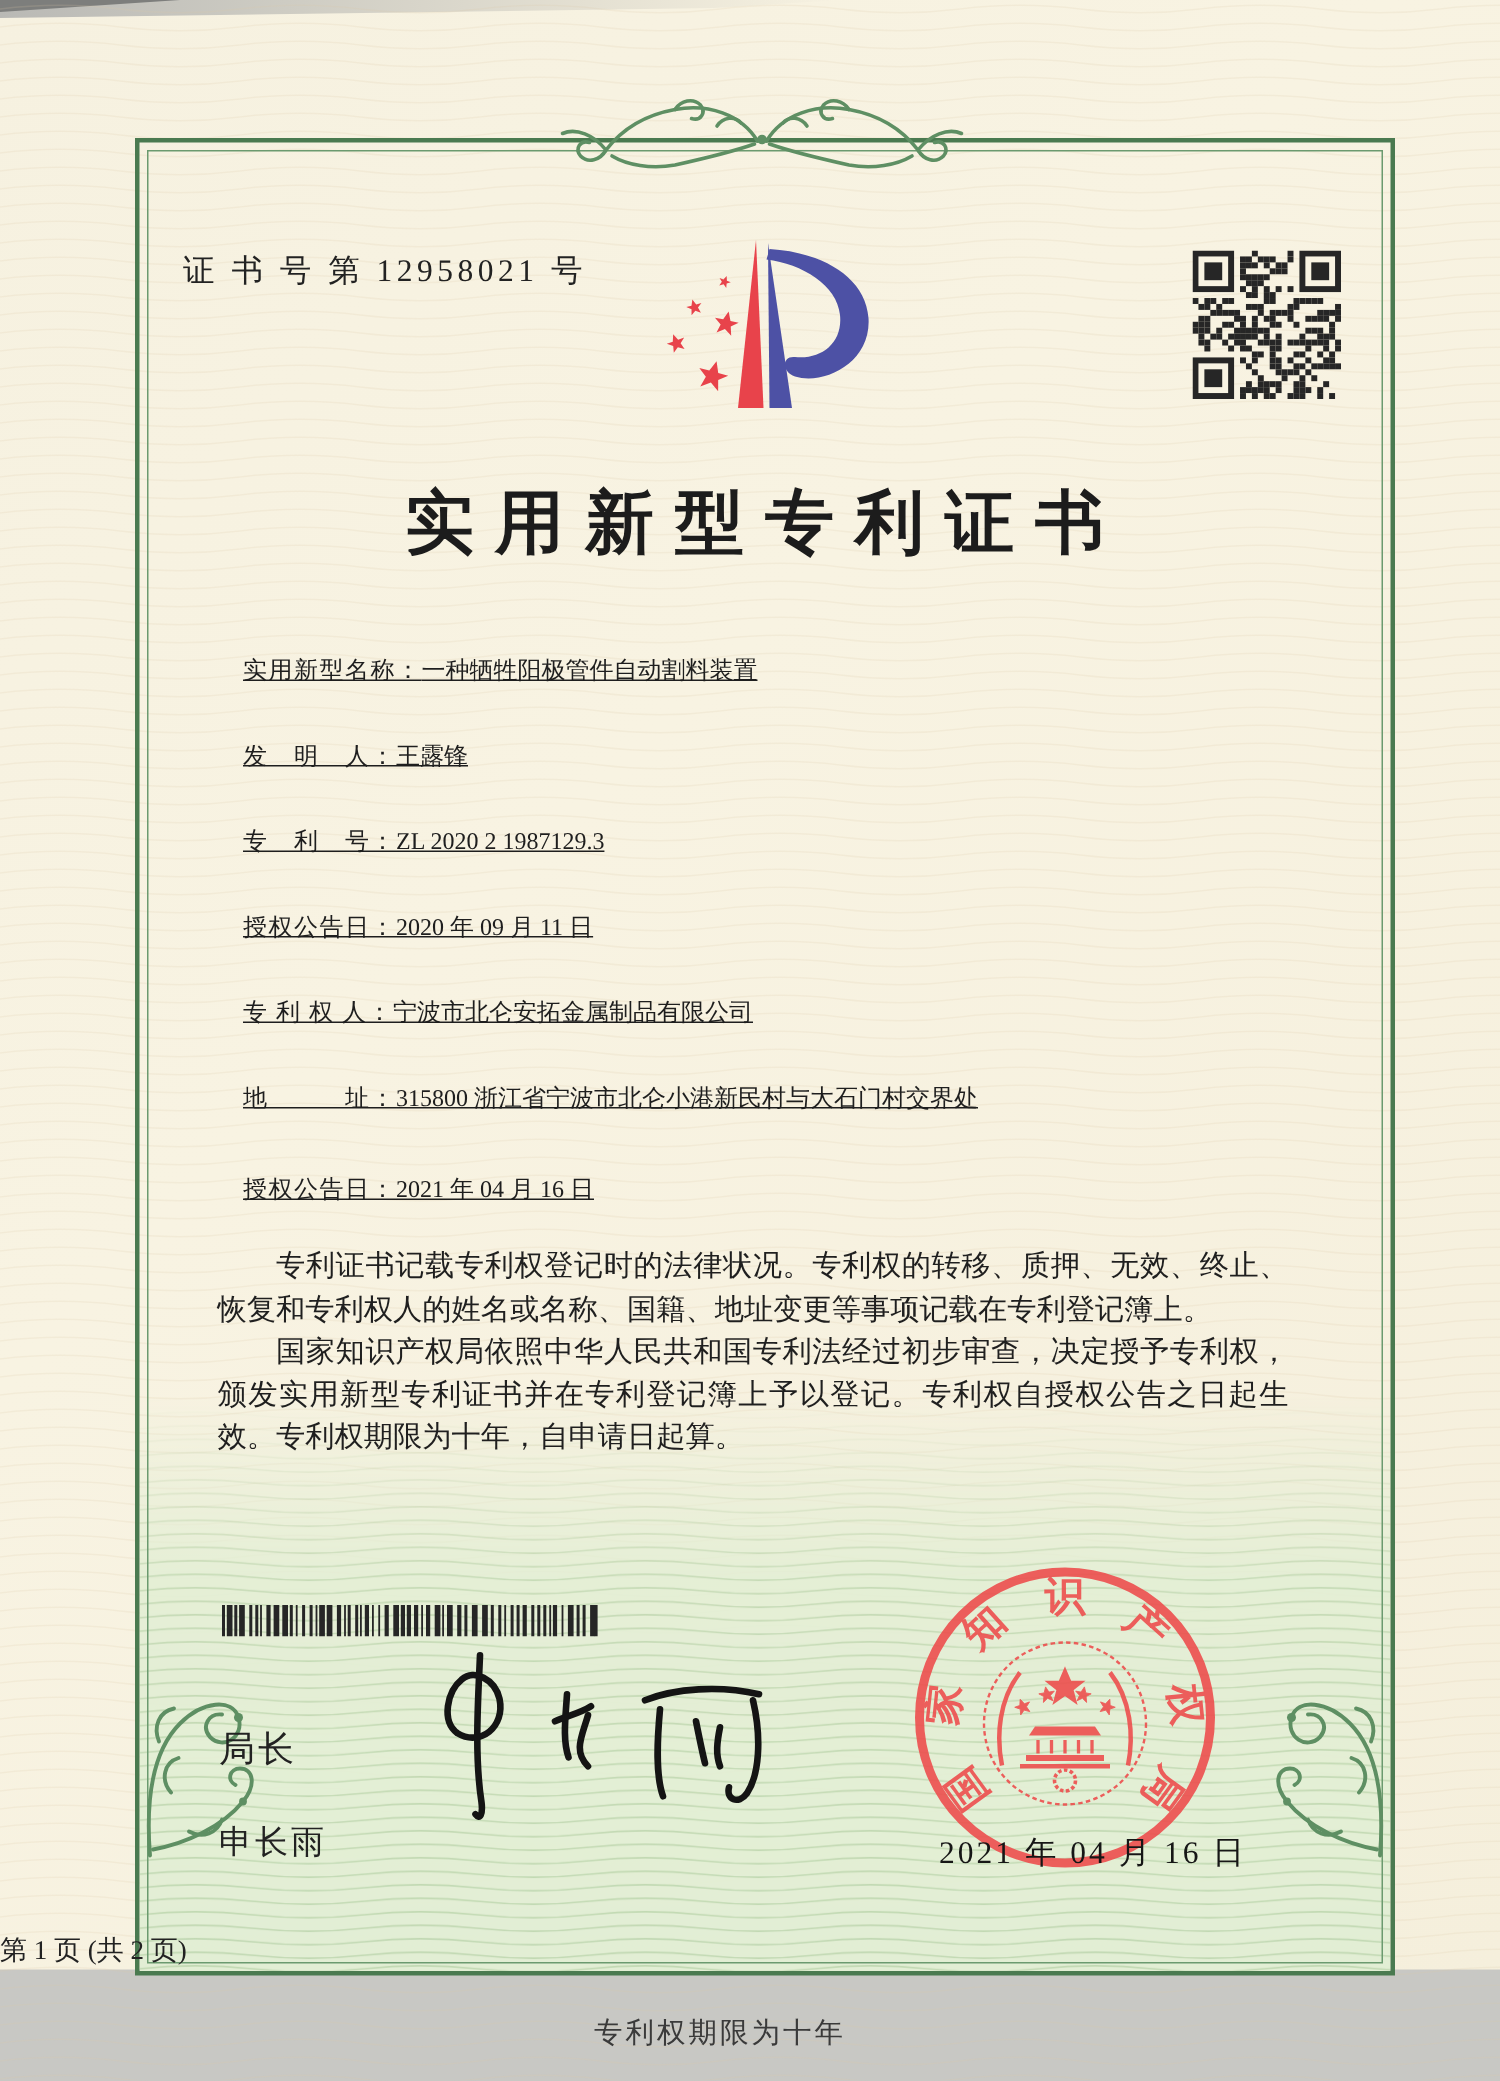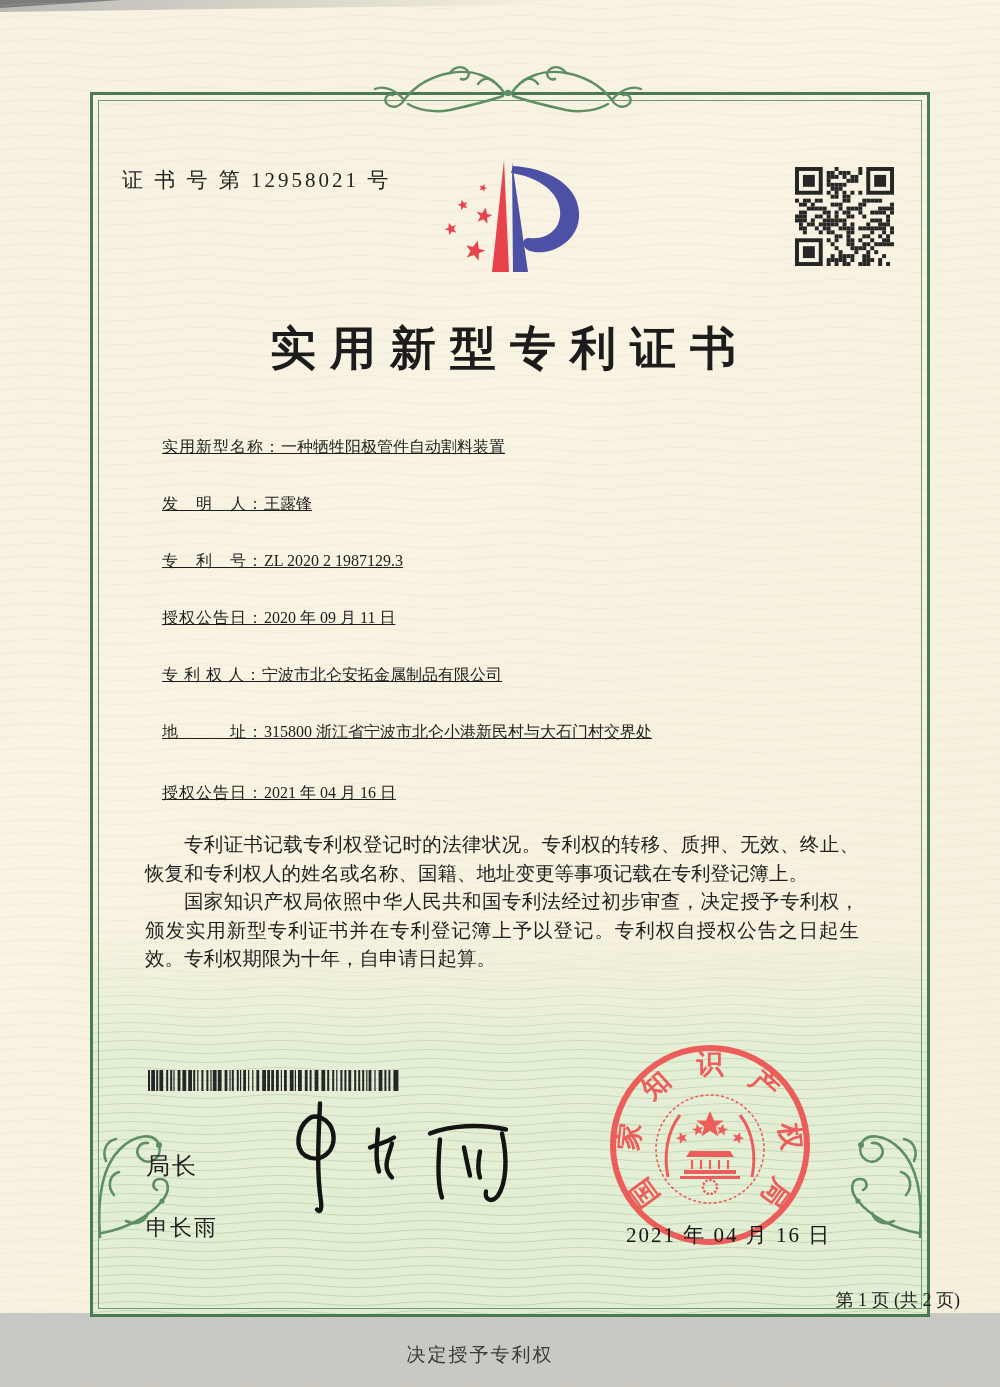--- a/index.html
+++ b/index.html
@@ -51,21 +51,21 @@
   .barcode{position:absolute;left:148px;top:1070px;width:252px;height:21px;}
   
   .signer-title{position:absolute;left:146px;top:1150px;font-size:24px;letter-spacing:2px;}
   .signer-name{position:absolute;left:146px;top:1185px;font-size:22px;letter-spacing:2px;margin-top:28px;}
   .signature{position:absolute;left:258px;top:1098px;width:280px;height:128px;}
   
   .seal{position:absolute;left:608px;top:1043px;width:204px;height:204px;opacity:.88;}
   .seal text{font-family:"Liberation Serif","DejaVu Serif",serif;font-weight:700;}
   .seal-date{position:absolute;left:626px;top:1221px;font-size:21px;letter-spacing:2px;color:#161616;}
   
-  .page-number{position:absolute;left:0;top:1288px;width:960px;text-align:right;font-size:18px;}
+  .page-number{position:absolute;left:0;top:1288px;width:960px;text-align:left;font-size:18px;}
   .back-note{position:absolute;left:0;top:1342px;width:960px;text-align:center;
     font-size:19px;letter-spacing:2px;color:#3a3a3a;}
 </style>
 </head>
 <body>
 
 <div class="page">
 
   <div class="scan-top"></div>
   <div class="scan-corner"></div>
@@ -500,15 +500,15 @@
         <path d="M-18,11 L-18,20 M-9,11 L-9,20 M0,11 L0,20 M9,11 L9,20 M18,11 L18,20"></path>
       </g>
       <rect x="-26" y="21" width="52" height="4" stroke="none"></rect>
       <rect x="-30" y="27" width="60" height="3" stroke="none"></rect>
       <circle cy="38" r="7" fill="none" stroke-width="2.4" stroke-dasharray="2.4 1.6"></circle>
     </g>
   </svg>
   <div class="seal-date">2021 年 04 月 16 日</div>
 
   <div class="page-number">第 1 页 (共 2 页)</div>
-  <div class="back-note">决定授予专利权</div>
+  <div class="back-note">专利权期限为十年</div>
 
 </div>
 
 </body></html>

